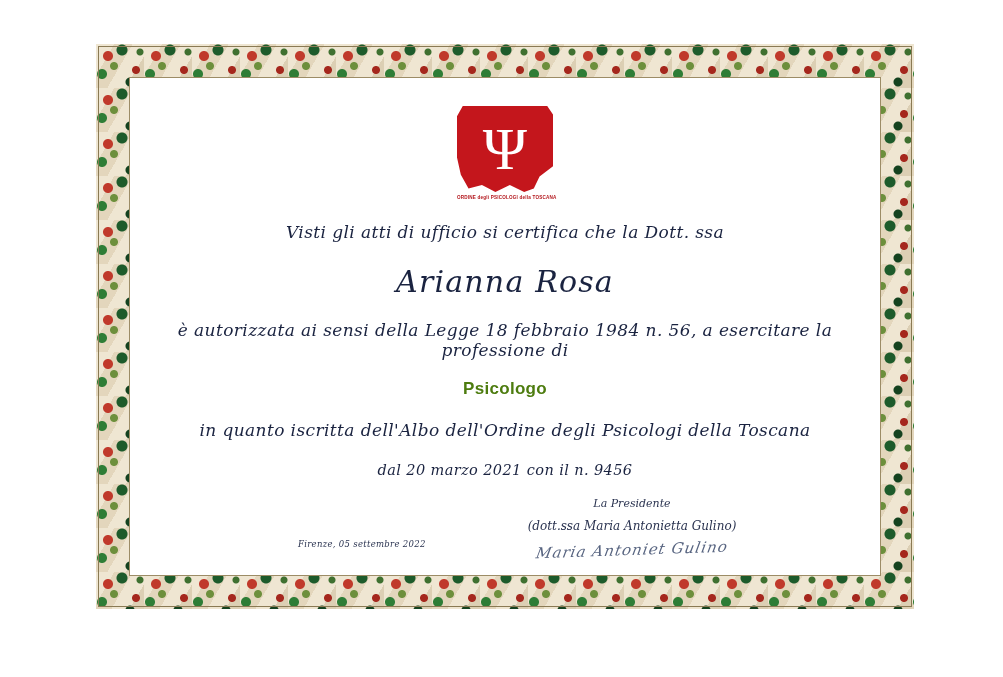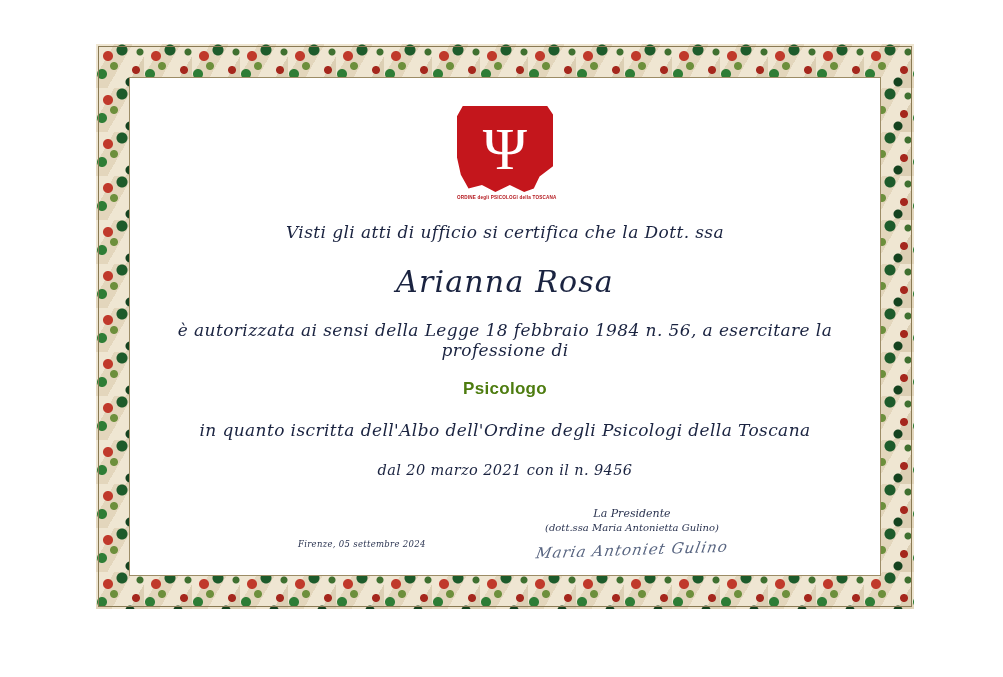--- a/index.html
+++ b/index.html
@@ -193,24 +193,24 @@
     width: 220px;
     text-align: center;
   }
   .sign-title {
     font-family: "DejaVu Serif", serif;
     font-style: italic;
     font-size: 11px;
     color: #2a3350;
   }
   .sign-sub {
-    margin-top: 2px;
-    font-family: "DejaVu Serif", serif;
-    font-style: italic;
-    font-size: 10px;
+    margin-top: 9px;
+    font-family: "DejaVu Serif", serif;
+    font-style: italic;
+    font-size: 12px;
     color: #2a3350;
   }
   .signature {
     margin-top: 8px;
     font-family: "DejaVu Serif", serif;
     font-style: italic;
     font-size: 15px;
     color: #3b4a6b;
     transform: skewX(-12deg) rotate(-2deg);
     opacity: 0.85;
@@ -241,21 +241,21 @@
 
         <div class="script line-law">è autorizzata ai sensi della Legge 18 febbraio 1984 n. 56, a esercitare la professione di</div>
 
         <div class="profession">Psicologo</div>
 
         <div class="script line-register">in quanto iscritta dell'Albo dell'Ordine degli Psicologi della Toscana</div>
 
         <div class="script line-number">dal 20 marzo 2021 con il n. 9456</div>
 
         <div class="footer">
-          <div class="date-place">Firenze, 05 settembre 2024</div>
+          <div class="date-place">Firenze, 05 settembre 2022</div>
 
           <div class="sign-block">
             <div class="sign-title">La Presidente</div>
             <div class="sign-sub">(dott.ssa Maria Antonietta Gulino)</div>
             <div class="signature">Maria Antoniet Gulino</div>
           </div>
         </div>
 
       </div>
     </div>

